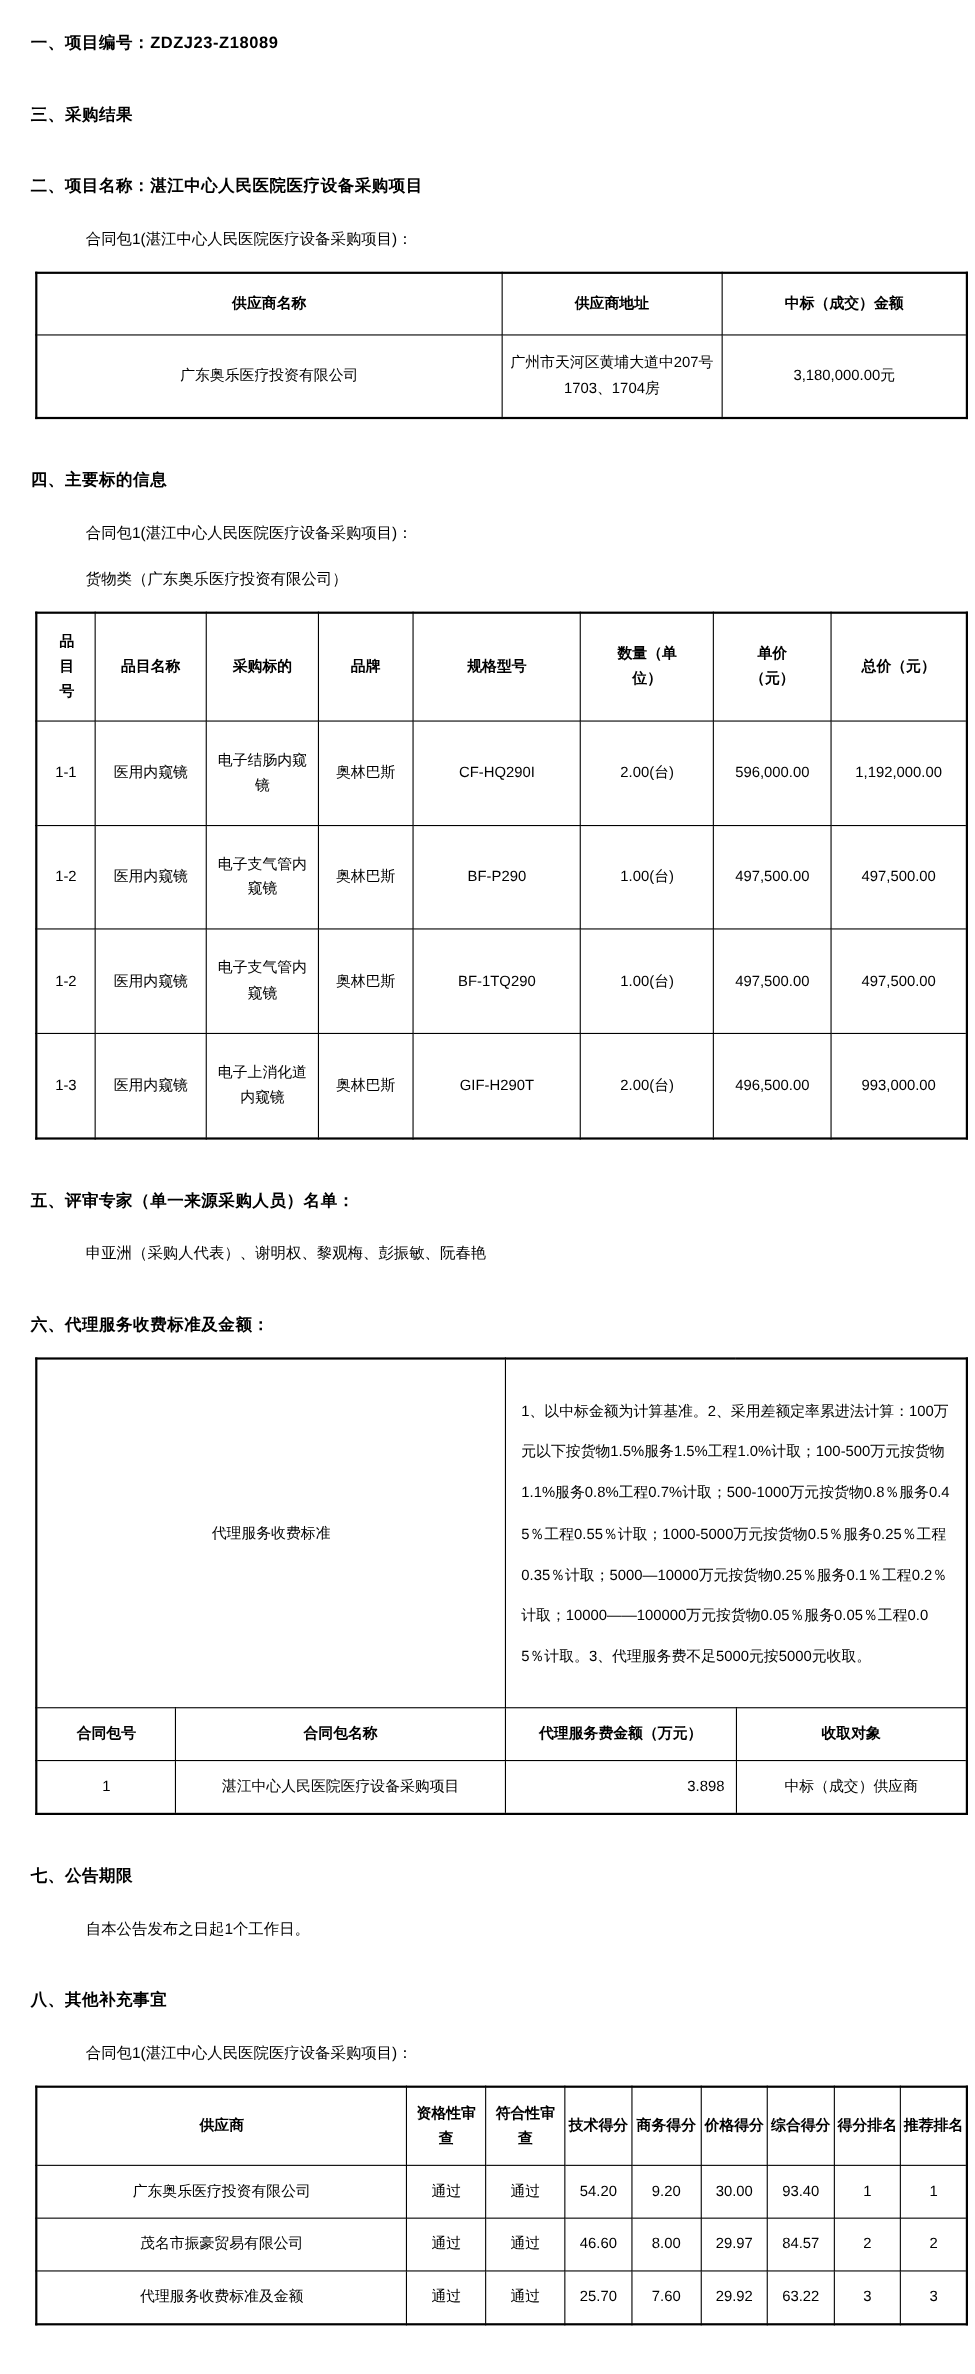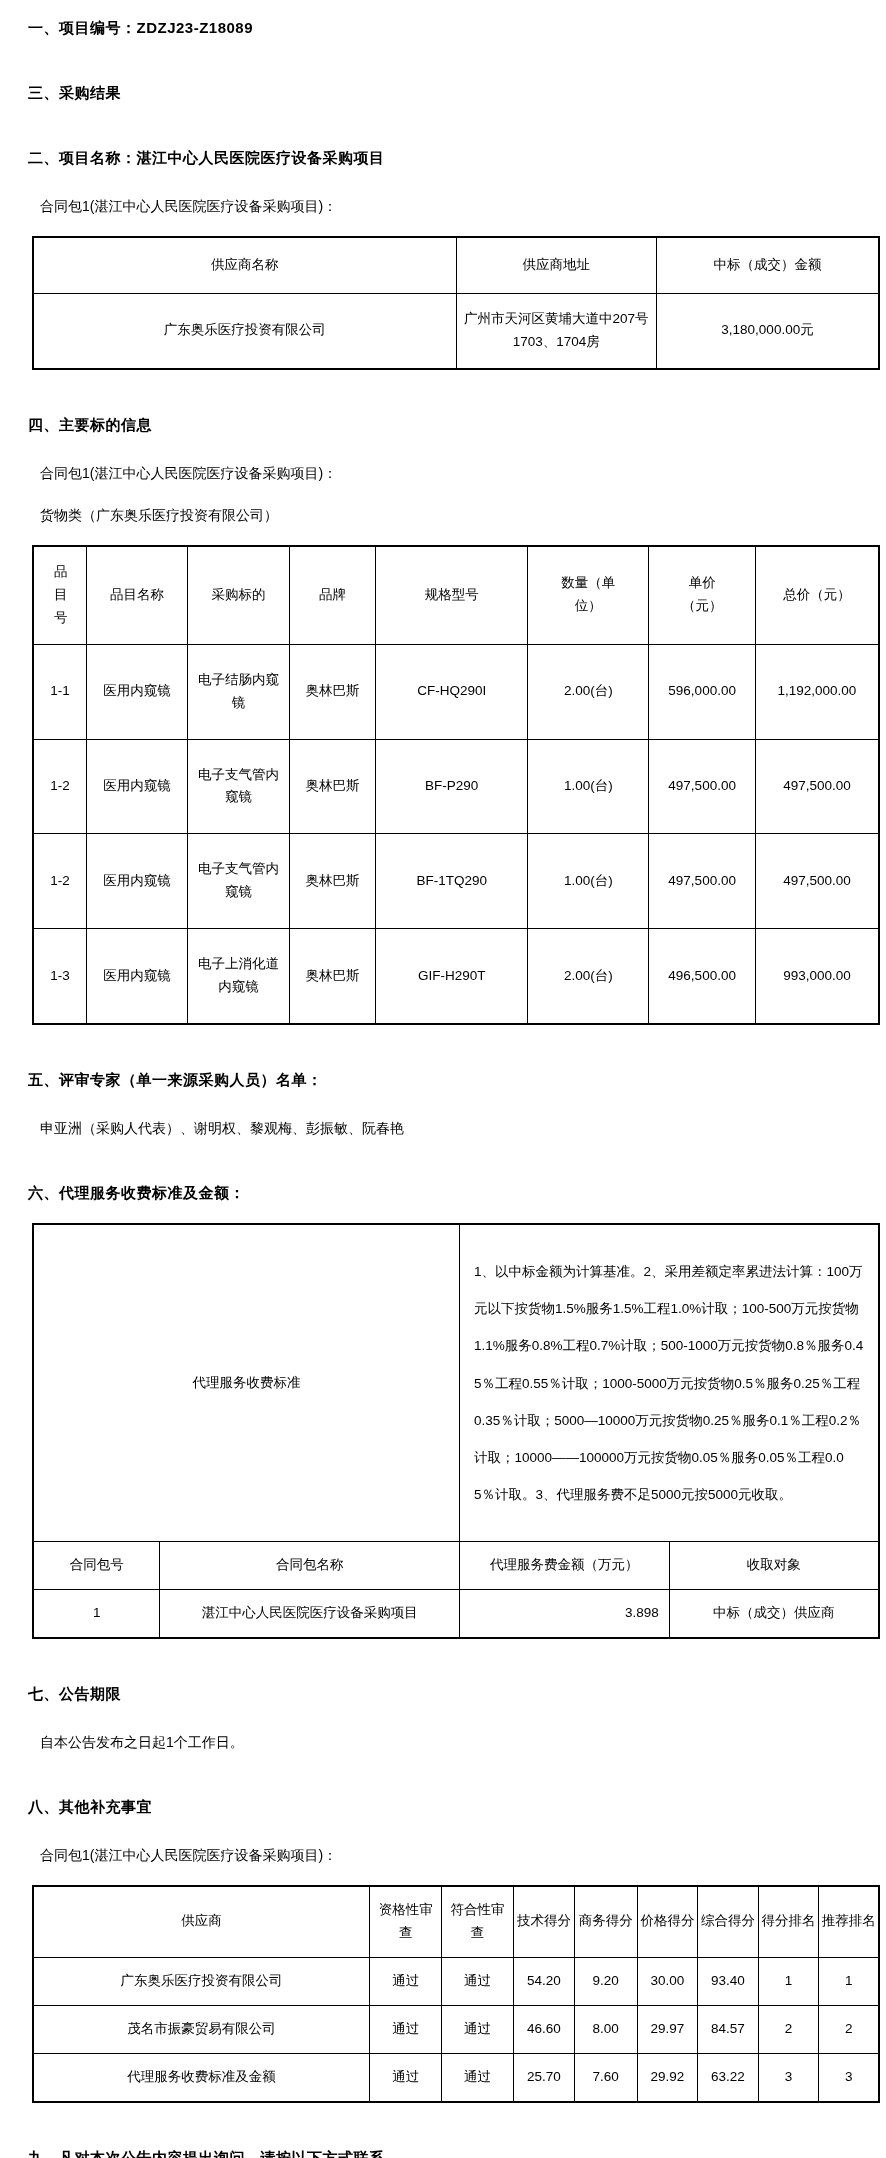--- a/index.html
+++ b/index.html
@@ -15,44 +15,44 @@
     min-height: 2158px;
     padding: 6px 0 30px 0;
   }
   .sec-heading {
     font-size: 15px;
     font-weight: bold;
     padding-left: 28px;
     margin-top: 46px;
     letter-spacing: 0.5px;
   }
-  .sec-heading.first { margin-top: 13px; }
+  .sec-heading.first { margin-top: 24px; }
   .indent-line {
     font-size: 14px;
-    padding-left: 40px;
+    padding-left: 78px;
     margin-top: 30px;
   }
   .indent-line.tight { margin-top: 24px; }
   table {
     border-collapse: collapse;
     border: 2px solid #000;
     margin: 20px 0 0 32px;
     width: 848px;
     table-layout: fixed;
     font-size: 13.5px;
   }
   th, td {
     border: 1px solid #000;
     text-align: center;
     vertical-align: middle;
     padding: 12px 6px;
     word-break: break-all;
     line-height: 1.7;
   }
-  th { font-weight: normal; }
+  th { font-weight: bold; }
   .result-table th { padding: 16px 6px; }
   .result-table td { padding: 14px 6px; }
   .items-table th { padding: 14px 20px; }
   .items-table td { padding: 24px 4px; }
   .fee-table .fee-text-cell {
     text-align: left;
     padding: 28px 14px;
     line-height: 2.75;
     font-size: 13.5px;
   }

